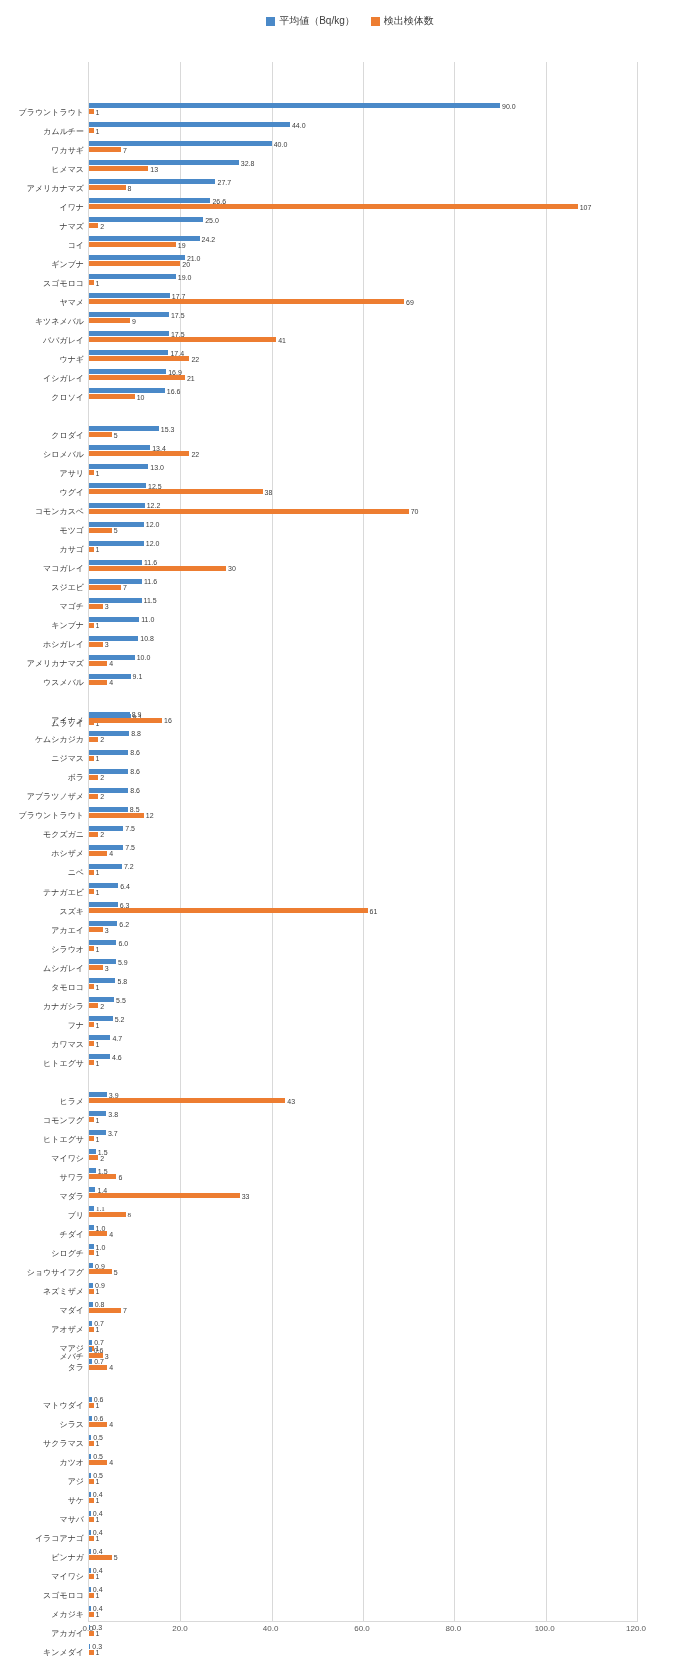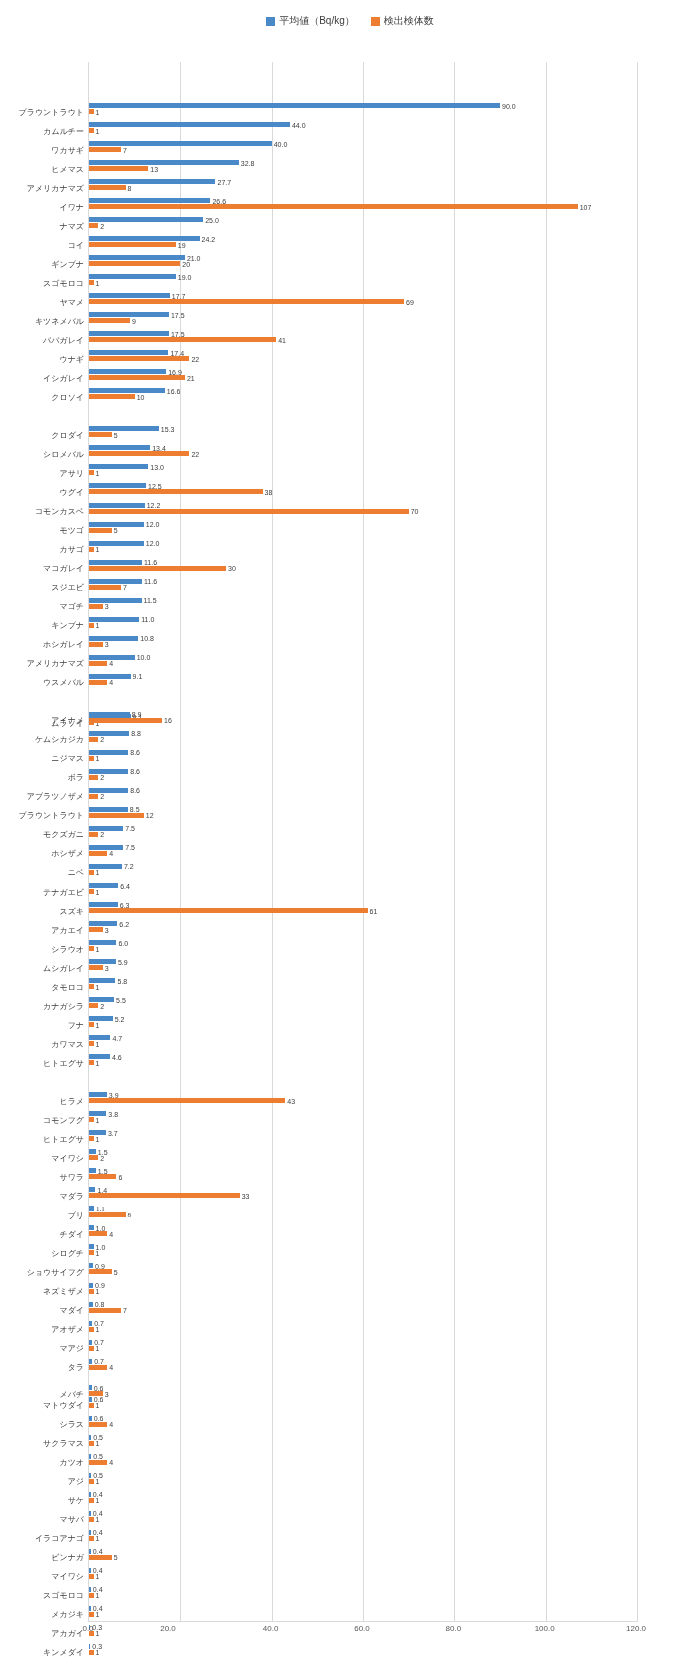--- a/index.html
+++ b/index.html
@@ -670,21 +670,21 @@
         </div>
         <div class="row" style="top: 1255.61px; height: 19.0244px;">
           <div class="cat-label">タラ</div>
           <div class="bar avg" style="width: 3.19667px;">
             <span class="bar-val">0.7</span>
           </div>
           <div class="bar cnt" style="width: 18.2667px;">
             <span class="bar-val">4</span>
           </div>
         </div>
-        <div class="row" style="top: 1282px; height: 19.0244px;">
+        <div class="row" style="top: 1244px; height: 19.0244px;">
           <div class="cat-label">メバチ</div>
           <div class="bar avg" style="width: 2.74px;">
             <span class="bar-val">0.6</span>
           </div>
           <div class="bar cnt" style="width: 13.7px;">
             <span class="bar-val">3</span>
           </div>
         </div>
         <div class="row" style="top: 1293.66px; height: 19.0244px;">
           <div class="cat-label">マトウダイ</div>
@@ -810,21 +810,21 @@
           </div>
           <div class="bar cnt" style="width: 4.56667px;">
             <span class="bar-val">1</span>
           </div>
         </div>
       </div>
   </div>
 
   <div class="xlabels" id="xlabels">
       <div class="xlabel" style="left: 0px;">0.0</div>
-      <div class="xlabel" style="left: 80px;">20.0</div>
+      <div class="xlabel" style="left: 92px;">20.0</div>
       <div class="xlabel" style="left: 182.667px;">40.0</div>
       <div class="xlabel" style="left: 274px;">60.0</div>
       <div class="xlabel" style="left: 365.333px;">80.0</div>
       <div class="xlabel" style="left: 456.667px;">100.0</div>
       <div class="xlabel" style="left: 548px;">120.0</div>
     </div>
 
 </div>
 
 </body></html>

